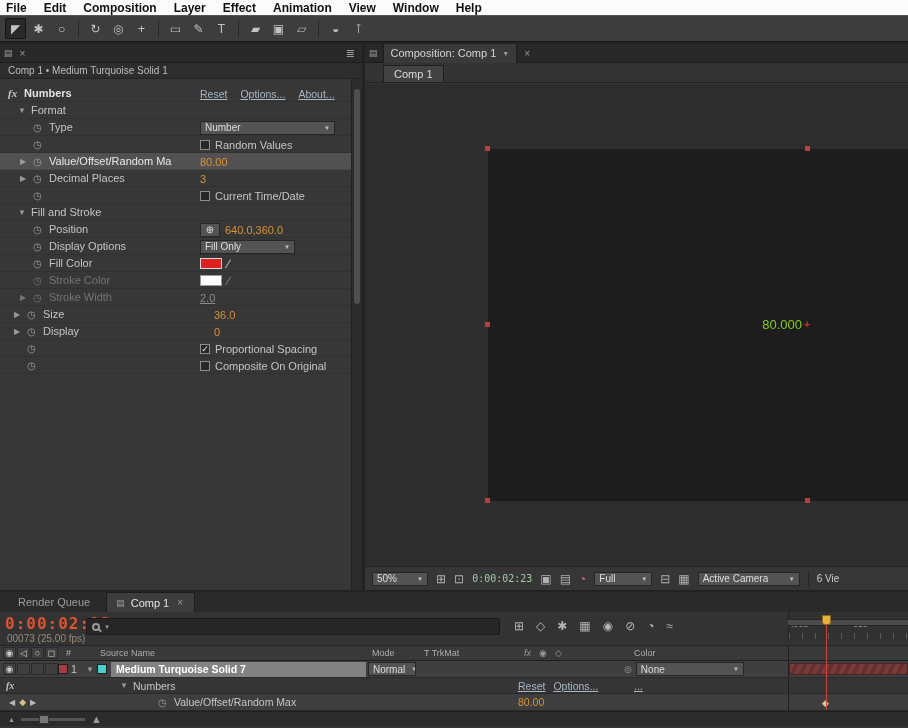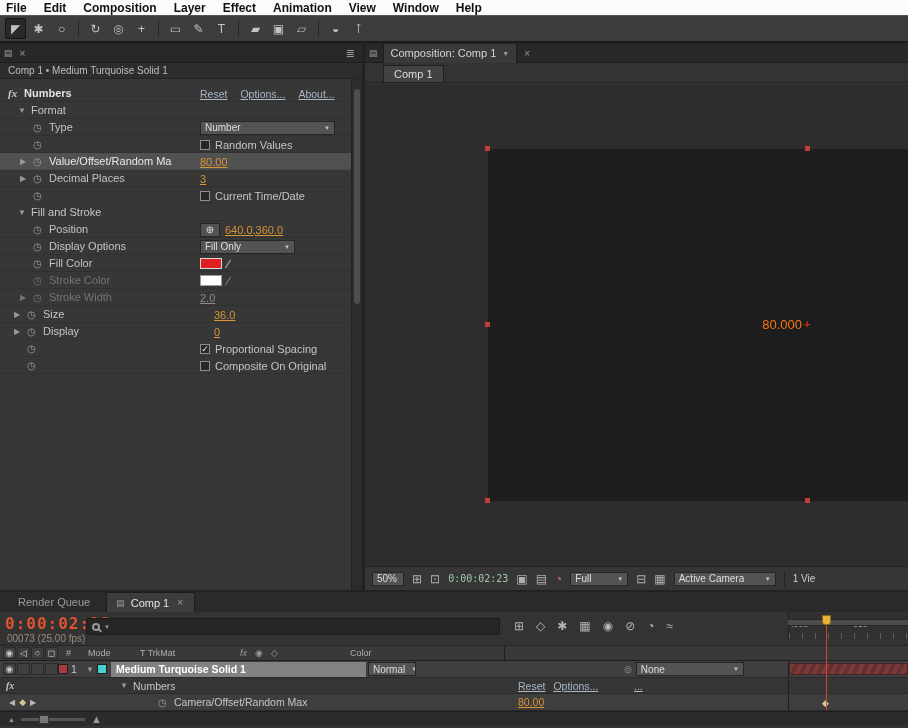--- a/index.html
+++ b/index.html
@@ -30,40 +30,40 @@
 .breadcrumb{height:16px;background:#2d2d2d;border-bottom:1px solid #232323;display:flex;align-items:center;padding:0 8px;color:#bdbdbd;font-size:10px}
 .ec-body{padding-top:6px}
 .ec-row{height:17px;display:flex;align-items:center;padding-left:20px;position:relative;border-bottom:1px solid rgba(0,0,0,0.10)}
 .ec-row.selected{background:#515151}
 .twirl{width:13px;color:#9a9a9a;font-size:8px;text-align:left;flex:none}
 .sw{width:16px;color:#9a9a9a;font-size:10px;flex:none}
 .lbl{color:#c4c4c4;white-space:nowrap}
 .bold{font-weight:bold;color:#e2e2e2}
 .dim .lbl,.dim .sw,.dim .twirl{color:#747474}
 .ctrl{position:absolute;left:200px;top:0;height:17px;display:flex;align-items:center;gap:5px}
-.val{color:#d79435;text-decoration:underline;cursor:default}
+.val{color:#d79435;cursor:default}
 .valdim{color:#8a8a8a;text-decoration:underline}
 .link{color:#a9b6c4;text-decoration:underline;font-size:10.5px}
 .dd{height:14px;background:#535353;border:1px solid #262626;display:flex;align-items:center;padding:0 4px;color:#dedede;font-size:10px;overflow:hidden;white-space:nowrap}
 .dd .arr{margin-left:auto;font-size:6px;color:#c2c2c2;padding-left:6px;flex:none}
 .cb{width:10px;height:10px;background:#272727;border:1px solid #8e8e8e;display:inline-flex;align-items:center;justify-content:center;font-size:9px;color:#e6e6e6;flex:none}
 .swatch{width:22px;height:11px;border:1px solid #d8d8d8}
 .eyedrop{color:#b2b2b2;font-size:12px;font-weight:bold}
 .fxbadge{font-family:"Liberation Serif",serif;font-style:italic;font-weight:bold;color:#c9c9c9;width:16px}
 .ec-scroll{position:absolute;right:0;top:35px;bottom:0;width:11px;background:#2c2c2c;border-left:1px solid #222}
 .ec-thumb{position:absolute;left:2px;right:2px;top:10px;height:215px;background:#4f4f4f;border-radius:4px}
 
 
 #comp-panel{left:365px;top:44px;width:543px;height:546px}
 .comp-tabrow{height:20px;background:#333;border-bottom:1px solid #222;display:flex;align-items:flex-end;padding-left:18px}
 .comp-chip{height:17px;background:#424242;border:1px solid #1f1f1f;border-bottom:none;padding:0 10px;display:flex;align-items:center;color:#dcdcdc}
 .viewport{position:absolute;top:40px;left:0;right:0;bottom:24px;background:#2d2d2d;overflow:hidden}
 .comp-rect{position:absolute;left:123px;top:65px;width:640px;height:352px;background:#1d1d1d}
 .handle{position:absolute;width:5px;height:5px;background:#c23c38}
-.overlay-val{position:absolute;left:250px;top:168px;width:64px;text-align:right;color:#f97316;font-size:13px}
+.overlay-val{position:absolute;left:250px;top:168px;width:64px;text-align:right;color:#84cc16;font-size:13px}
 .anchor-x{position:absolute;left:316px;top:169px;color:#cf2a1e;font-size:11px;font-weight:bold}
 .comp-status{position:absolute;left:0;right:0;bottom:0;height:24px;background:#363636;border-top:1px solid #232323;display:flex;align-items:center;gap:8px;padding:0 7px;font-size:10px;white-space:nowrap}
 .sicon{color:#b0b0b0;font-size:12px}
 .green-tc{color:#9fc9a5;font-family:"DejaVu Sans Mono",monospace;font-size:10px}
 .vsep{width:1px;height:16px;background:#262626}
 
 
 #timeline{position:absolute;left:0;top:592px;width:908px;height:136px;background:#333;overflow:hidden}
 .tl-tabs{height:20px;background:#2a2a2a;display:flex;align-items:center;padding-left:8px;gap:6px}
 .tl-tab-i{color:#9c9c9c;padding:0 10px;height:20px;display:flex;align-items:center}
@@ -375,42 +375,42 @@
         <div class="handle" style="left:317px;top:-3px"></div>
         <div class="handle" style="left:-3px;top:173px"></div>
         <div class="handle" style="left:-3px;top:349px"></div>
         <div class="handle" style="left:317px;top:349px"></div>
         <span class="overlay-val">80.000</span>
         <span class="anchor-x">+</span>
       </div>
     </div>
 
     <div class="comp-status">
-      <div class="dd" style="width:32px">
+      <div class="dd" style="width:56px">
         <span>50%</span>
         <span class="arr">▼</span>
       </div>
       <span class="sicon">⊞</span>
       <span class="sicon">⊡</span>
       <span class="green-tc">0:00:02:23</span>
       <span class="sicon">▣</span>
       <span class="sicon">▤</span>
       <span class="sicon" style="color:#c07070">◔</span>
       <div class="dd" style="width:58px">
         <span>Full</span>
         <span class="arr">▼</span>
       </div>
       <span class="sicon">⊟</span>
       <span class="sicon">▦</span>
       <div class="dd" style="width:102px">
         <span>Active Camera</span>
         <span class="arr">▼</span>
       </div>
       <div class="vsep"></div>
-      <span style="color:#cfcfcf">1 Vie</span>
+      <span style="color:#cfcfcf">6 Vie</span>
     </div>
   </div>
 
   <div id="timeline">
     <div class="tl-tabs">
       <span class="tl-tab-i">Render Queue</span>
       <div class="tl-tab-a">
         <span class="mini">▤</span>
         <span>Comp 1</span>
         <span class="closex">×</span>
@@ -454,20 +454,23 @@
         <span class="avbox">
             <span>○</span>
           </span>
         <span class="avbox">
             <span>◻</span>
           </span>
       </div>
       <div class="c-hash">
           <span style="padding-left:8px">#</span>
         </div>
+      <div class="c-src">
+          <span style="padding-left:16px">Source Name</span>
+        </div>
       <div class="c-mode">
           <span style="padding-left:4px">Mode</span>
         </div>
       <div class="c-trk">
           <span style="padding-left:4px">T TrkMat</span>
         </div>
       <div class="c-sw">
         <span class="mini" style="font-style:italic;padding-left:6px">fx</span>
         <span class="mini">◉</span>
         <span class="mini">◇</span>
@@ -488,21 +491,21 @@
         <span class="avbox"></span>
       </div>
       <div class="c-hash">
         <span class="chip" style="background:#a83b3b"></span>
         <span>1</span>
       </div>
       <div class="c-src">
         <span class="twirl" style="padding-left:2px">▼</span>
         <span class="chip" style="background:#48d1cc;margin-right:4px"></span>
         <div class="name-hl">
-            <span>Medium Turquoise Solid 1</span>
+            <span>Medium Turquoise Solid 7</span>
           </div>
       </div>
       <div class="c-mode">
         <div class="dd" style="width:48px">
           <span>Normal</span>
           <span class="arr">▼</span>
         </div>
       </div>
       <div class="c-trk"></div>
       <div class="c-sw"></div>
@@ -543,21 +546,21 @@
       <div class="c-av">
         <div class="kfnav">
           <span>◀</span>
           <span class="mid">◆</span>
           <span>▶</span>
         </div>
       </div>
       <div class="c-hash"></div>
       <div class="c-src" style="padding-left:74px">
         <span class="sw">◷</span>
-        <span>Camera/Offset/Random Max</span>
+        <span>Value/Offset/Random Max</span>
       </div>
       <div class="c-mode"></div>
       <div class="c-trk"></div>
       <div class="c-sw">
         <span class="val">80.00</span>
       </div>
       <div class="c-par"></div>
       <div class="c-track">
         <span class="kf">◆</span>
       </div>

